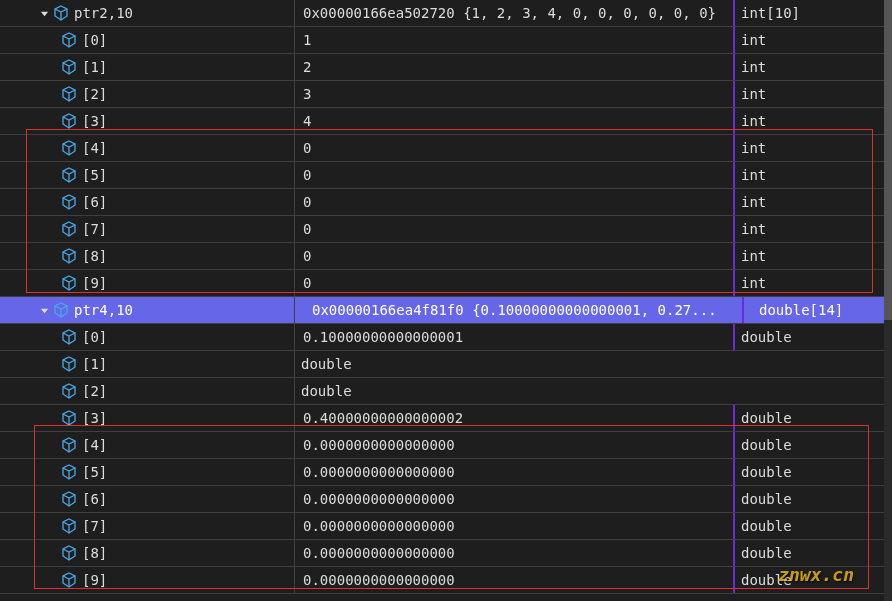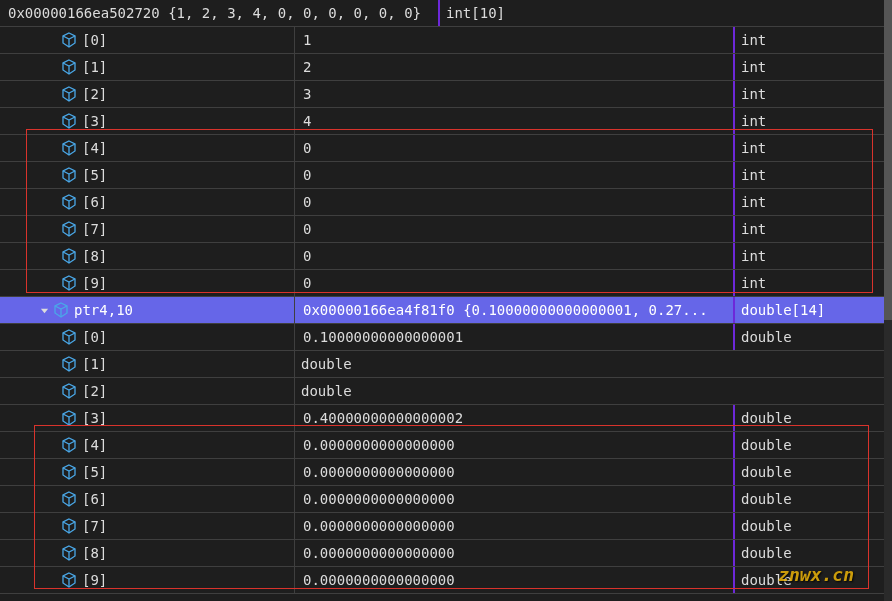--- a/index.html
+++ b/index.html
@@ -19,20 +19,21 @@
     .row {
       display: flex;
       height: 27px;
       align-items: center;
       border-bottom: 1px solid #3f3f3f;
       position: relative;
     }
     .row.selected {
       background: #6666e8;
       color: #ffffff;
+      gap: 9px;
     }
     .col-name {
       width: 295px;
       display: flex;
       align-items: center;
       border-right: 1px solid #3f3f3f;
       height: 100%;
       overflow: hidden;
       white-space: nowrap;
     }
@@ -133,20 +134,34 @@
       width: 8px;
       height: 320px;
       background: #555;
     }
   </style>
 </head>
 <body>
 
 <div class="watch-table" id="table-root">
     <div class="row indent-1">
+      <div class="col-name">
+        <span class="expand-toggle">
+          <svg viewBox="0 0 10 10">
+            <path d="M1 3 L9 3 L5 8 Z" fill="#dcdcdc"></path>
+          </svg>
+        </span>
+        <span class="cube-icon">
+          <svg viewBox="0 0 16 16">
+            <path d="M8 1 L14 4 L14 11 L8 15 L2 11 L2 4 Z" fill="none" stroke="#4aa8e8" stroke-width="1.3"></path>
+            <path d="M2 4 L8 7 L14 4 M8 7 L8 15" fill="none" stroke="#4aa8e8" stroke-width="1.3"></path>
+          </svg>
+        </span>
+        <span class="name-text">ptr2,10</span>
+      </div>
       <div class="col-value">0x00000166ea502720 {1, 2, 3, 4, 0, 0, 0, 0, 0, 0}</div>
       <div class="col-type">int[10]</div>
     </div>
     <div class="row indent-2">
       <div class="col-name">
         <span class="cube-icon">
           <svg viewBox="0 0 16 16">
             <path d="M8 1 L14 4 L14 11 L8 15 L2 11 L2 4 Z" fill="none" stroke="#4aa8e8" stroke-width="1.3"></path>
             <path d="M2 4 L8 7 L14 4 M8 7 L8 15" fill="none" stroke="#4aa8e8" stroke-width="1.3"></path>
           </svg>

